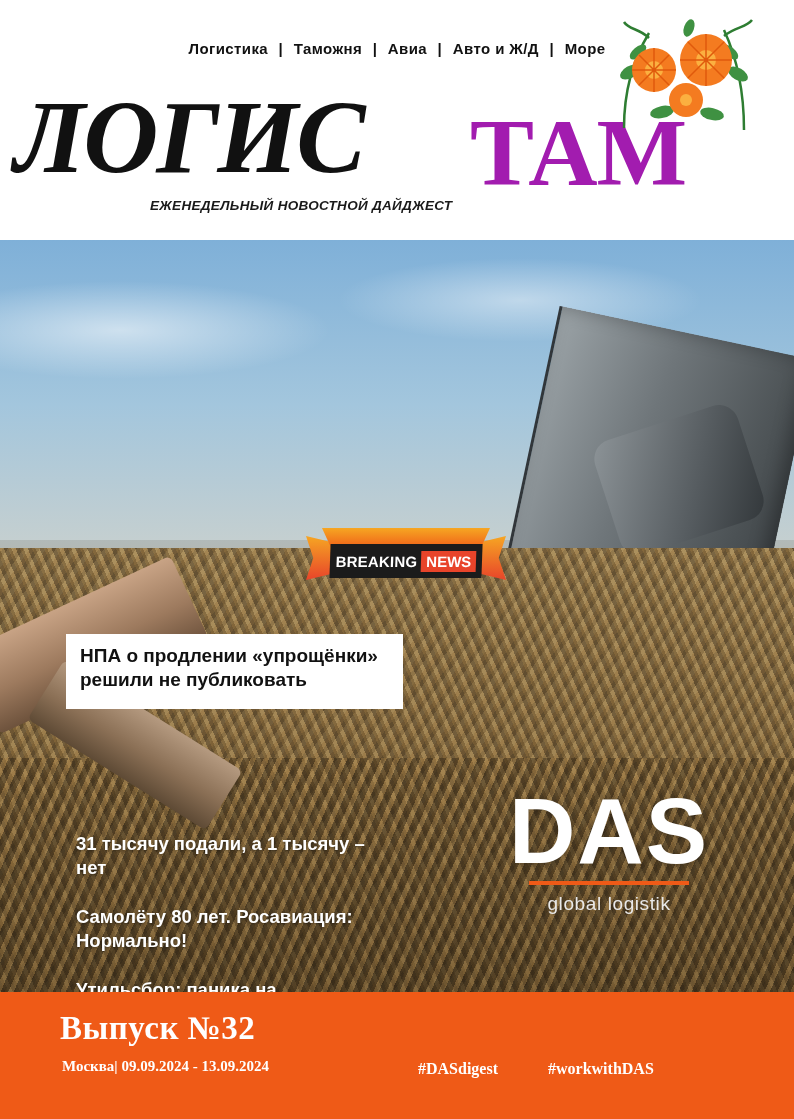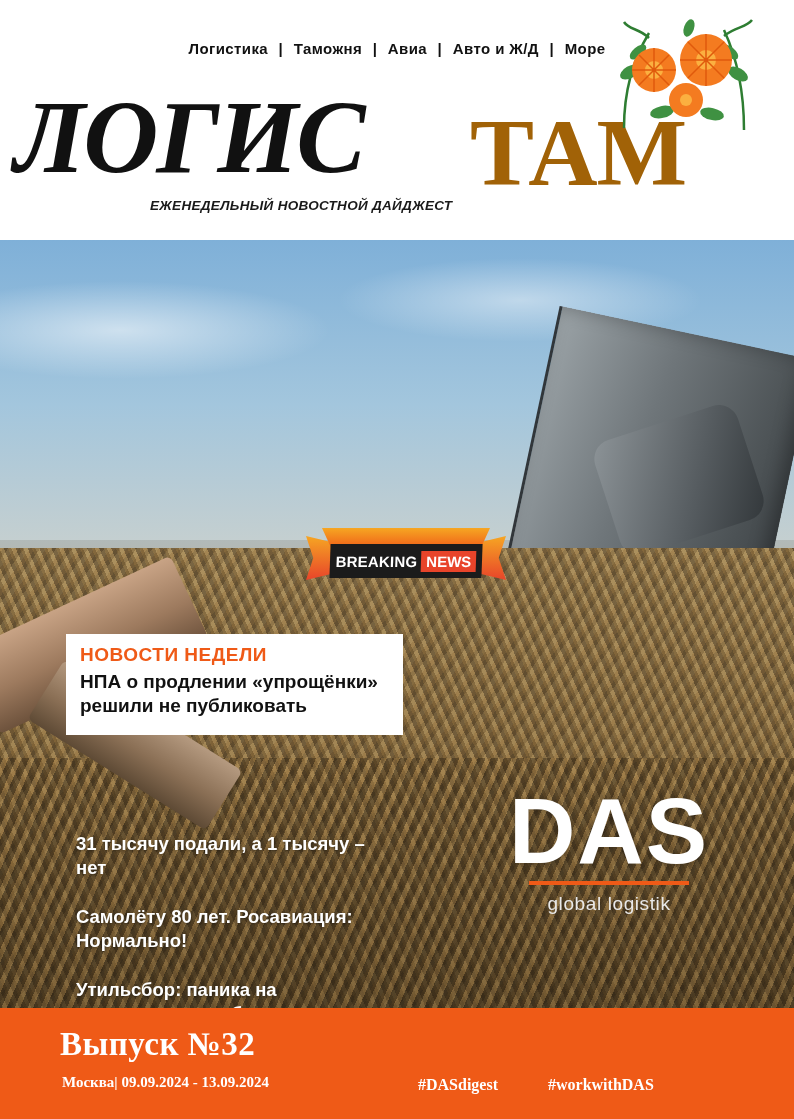--- a/index.html
+++ b/index.html
@@ -45,21 +45,21 @@
     letter-spacing: -2px;
     margin-top: 16px;
   }
   .logo-tam {
     position: absolute;
     left: 470px; top: 46px;
     font-family: "Liberation Serif", serif;
     font-weight: bold;
     font-size: 96px;
     line-height: 1;
-    color: #a16207;
+    color: #a21caf;
     letter-spacing: -1px;
   }
   .subtitle {
     position: absolute;
     left: 150px; top: 198px;
     font-family: "Liberation Sans", sans-serif;
     font-style: italic;
     font-weight: bold;
     font-size: 13.5px;
     color: #1a1a1a;
@@ -229,21 +229,21 @@
     margin: 6px auto 8px auto;
   }
   .das .das-sub {
     font-size: 19px; color: #e9e9e9; letter-spacing: .6px;
   }
 
   
   .footer {
     position: absolute;
     left: 0; bottom: 0;
-    width: 794px; height: 111px;
+    width: 794px; height: 127px;
     background: #ef5a17;
     color: #ffffff;
   }
   .footer .issue {
     position: absolute; left: 60px; top: 18px;
     font-family: "Liberation Serif", serif;
     font-weight: bold;
     font-size: 33px;
     letter-spacing: .5px;
   }
@@ -337,21 +337,20 @@
     <div class="breaking-ribbon-l"></div>
     <div class="breaking-ribbon-r"></div>
     <div class="breaking-top"></div>
     <div class="breaking-body">
       <span class="bw">BREAKING</span>
       <span class="bn">NEWS</span>
     </div>
   </div>
 
   <div class="headbox">
-    <div class="kicker">НОВОСТИ НЕДЕЛИ</div>
     <div class="htitle">НПА о продлении «упрощёнки» решили не публиковать</div>
   </div>
 
   <div class="bullets">
     <div class="item">31 тысячу подали, а 1 тысячу – нет</div>
     <div class="item">Самолёту 80 лет. Росавиация: Нормально!</div>
     <div class="item">Утильсбор: паника на авторынке и пробки на погранпереходах</div>
 
   </div>
 

